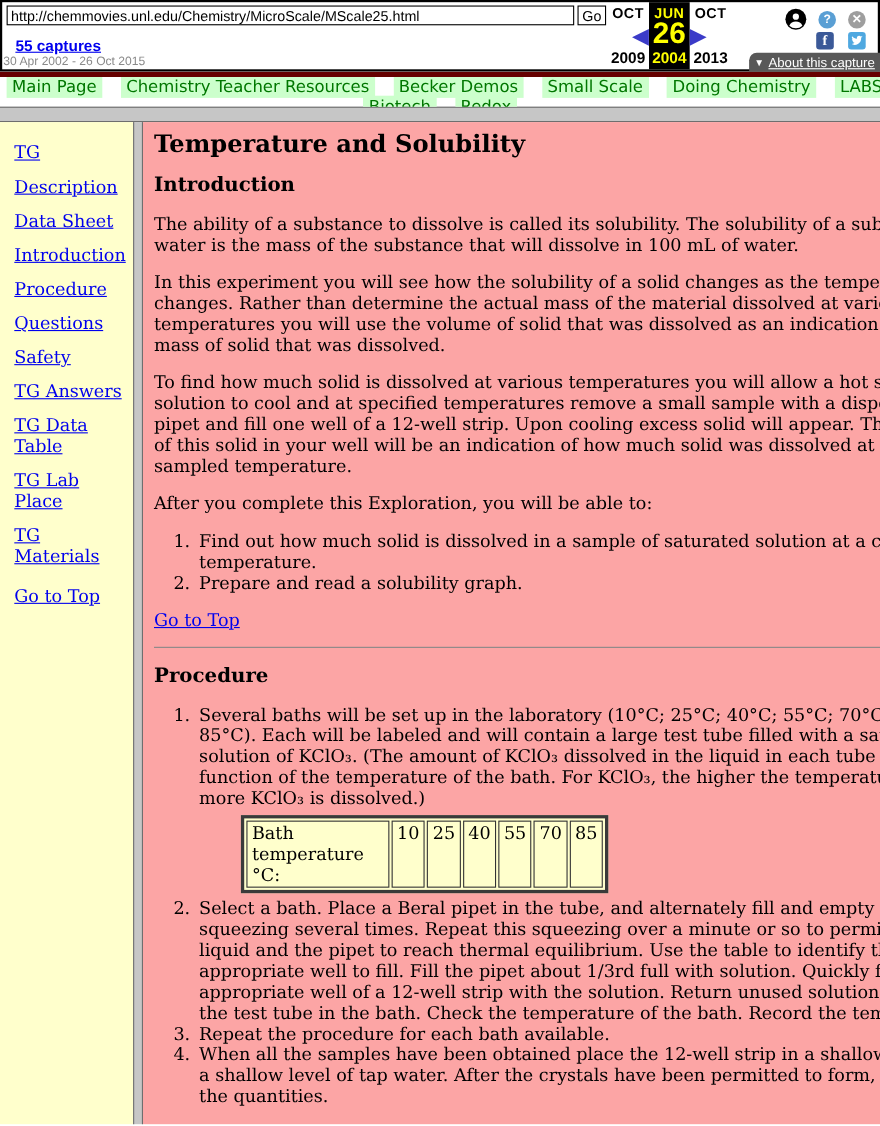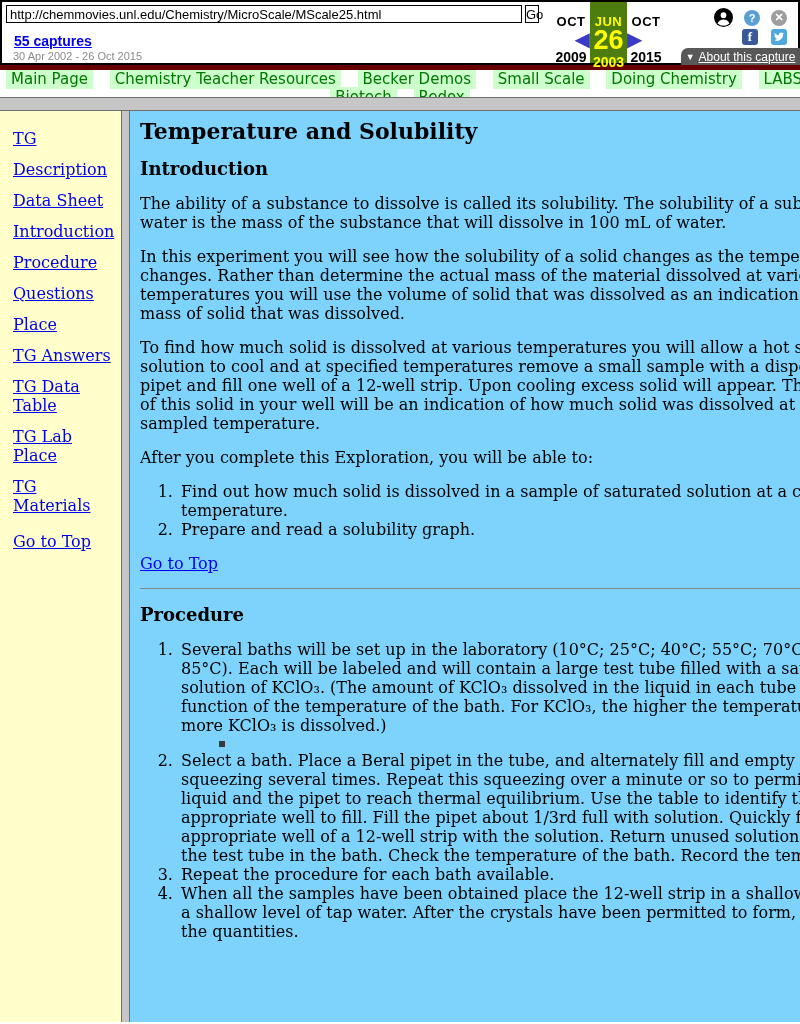--- a/index.html
+++ b/index.html
@@ -11,36 +11,36 @@
   .wb-toolbar{
     position:relative;height:61px;background:#ffffff;
     border:2px solid #000000;box-sizing:content-box;
   }
   .wb-url{
     position:absolute;left:4px;top:3px;width:508px;height:14px;
     border:1px solid #000;font:13px "Liberation Sans",sans-serif;padding:1px 3px;
     background:#fff;color:#000;
   }
   .wb-go{
-    position:absolute;left:523px;top:3px;width:14px;height:18px;
+    position:absolute;left:523px;top:3px;width:26px;height:18px;
     border:1px solid #000;background:#fff;font:13px "Liberation Sans",sans-serif;
     padding:0;cursor:pointer;
   }
   .wb-captures{
     position:absolute;left:12px;top:31px;
     font:bold 14px "Liberation Sans",sans-serif;color:#0000EE;text-decoration:underline;
   }
   .wb-range{
-    position:absolute;left:11px;top:48px;
+    position:absolute;left:1px;top:48px;
     font:11px "Liberation Sans",sans-serif;color:#8a8a8a;
   }
   .wb-datenav{position:absolute;left:550px;top:0;height:61px;display:flex;}
   .wb-col{width:38px;display:flex;flex-direction:column;align-items:center;}
-  .wb-col.cur{background:#4d7c0f;color:#FFFF00;width:37px;}
-  .wb-month{font:bold 13px "Liberation Sans",sans-serif;margin-top:12px;letter-spacing:.5px;}
+  .wb-col.cur{background:#000000;color:#FFFF00;width:37px;}
+  .wb-month{font:bold 13px "Liberation Sans",sans-serif;margin-top:2px;letter-spacing:.5px;}
   .wb-mid{flex:1;display:flex;align-items:center;width:100%;}
   .wb-arrow{font:20px "DejaVu Sans",sans-serif;color:#3b3bc8;line-height:1;cursor:pointer;}
   .wb-mid.right{justify-content:flex-end;}
   .wb-mid.left{justify-content:flex-start;}
   .wb-day{font:bold 27px "Liberation Sans",sans-serif;line-height:1;margin-top:-2px;}
   .wb-year{font:bold 14px "Liberation Sans",sans-serif;margin-bottom:3px;}
   .wb-col.cur .wb-year{color:#FFFF00;}
   .wb-icons-top{position:absolute;left:712px;top:6px;display:flex;gap:11px;align-items:center;}
   .wb-icons-bot{position:absolute;left:740px;top:27px;display:flex;gap:13px;align-items:center;}
   .icon-circle{width:16px;height:16px;border-radius:50%;display:flex;align-items:center;justify-content:center;
@@ -74,21 +74,21 @@
   .frames-row{display:flex;height:911px;}
   .vframe-border{width:7px;background:#c6c6c6;border-left:1px solid #6e6e6e;border-right:1px solid #6e6e6e;cursor:col-resize;}
   
   .sidebar{
     width:121px;background:#FFFFCC;overflow:hidden;
     font:16px "DejaVu Serif",serif;padding:6px 0 0 13px;box-sizing:border-box;
   }
   .sidebar a{display:block;color:#0000EE;text-decoration:underline;line-height:19px;width:100px;cursor:pointer;margin-top:12px;}
   .sidebar .gototop{margin-top:17px;}
   
-  .main-frame{flex:1;background:#7dd3fc;overflow:hidden;}
+  .main-frame{flex:1;background:#fca5a5;overflow:hidden;}
   .main-inner{width:745px;padding:2px 0 0 10px;font:16px "DejaVu Serif",serif;color:#000;line-height:19px;}
   .main-inner h1{font-size:22px;line-height:24px;margin:6px 0 13px 0;}
   .main-inner h2{font-size:18px;line-height:20px;margin:16px 0 10px 0;}
   .main-inner p{margin:15px 0;}
   .main-inner ol{margin:15px 0;padding-left:38px;}
   .main-inner li{padding-left:3px;}
   .main-inner a{color:#0000EE;text-decoration:underline;cursor:pointer;}
   .main-inner hr{border:none;border-top:1px solid #888;margin:15px 0 6px 0;}
   
   .well-table{
@@ -117,28 +117,28 @@
       <div class="wb-mid right">
         <span class="wb-arrow">◀</span>
       </div>
       <div class="wb-year">2009</div>
     </div>
     <div class="wb-col cur">
       <div class="wb-month">JUN</div>
       <div class="wb-mid" style="justify-content:center;">
         <span class="wb-day">26</span>
       </div>
-      <div class="wb-year">2003</div>
+      <div class="wb-year">2004</div>
     </div>
     <div class="wb-col">
       <div class="wb-month">OCT</div>
       <div class="wb-mid left">
         <span class="wb-arrow">▶</span>
       </div>
-      <div class="wb-year">2015</div>
+      <div class="wb-year">2013</div>
     </div>
   </div>
 
   <div class="wb-icons-top">
     <span class="icon-circle icon-person">
       <svg width="19" height="19" viewBox="0 0 24 24">
         <circle cx="12" cy="12" r="11" fill="#000"></circle>
         <circle cx="12" cy="9" r="3.6" fill="#fff"></circle>
         <path d="M4.5 19.5c1.2-3.6 4.2-5 7.5-5s6.3 1.4 7.5 5a11 11 0 0 1-15 0z" fill="#fff"></path>
       </svg>
@@ -181,21 +181,21 @@
 
 <div class="frames-row">
 
   <div class="sidebar">
     <a>TG</a>
     <a>Description</a>
     <a>Data Sheet</a>
     <a>Introduction</a>
     <a>Procedure</a>
     <a>Questions</a>
-    <a>Place</a>
+    <a>Safety</a>
     <a>TG Answers</a>
     <a>TG Data Table</a>
     <a>TG Lab Place</a>
     <a>TG Materials</a>
     <a class="gototop">Go to Top</a>
   </div>
 
   <div class="vframe-border"></div>
 
   <div class="main-frame">
@@ -211,20 +211,29 @@
         <li>Prepare and read a solubility graph.</li>
       </ol>
       <p><a>Go to Top</a></p>
       <hr>
       <h2>Procedure</h2>
       <ol>
         <li>
           <span>Several baths will be set up in the laboratory (10°C; 25°C; 40°C; 55°C; 70°C and 85°C). Each will be labeled and will contain a large test tube filled with a saturated solution of KClO₃. (The amount of KClO₃ dissolved in the liquid in each tube is a function of the temperature of the bath. For KClO₃, the higher the temperature, the more KClO₃ is dissolved.)</span>
           <table class="well-table">
             <tbody>
+                <tr>
+              <td class="label-cell">Bath temperature °C:</td>
+              <td class="num-cell">10</td>
+              <td class="num-cell">25</td>
+              <td class="num-cell">40</td>
+              <td class="num-cell">55</td>
+              <td class="num-cell">70</td>
+              <td class="num-cell">85</td>
+            </tr>
           </tbody>
             </table>
         </li>
         <li>Select a bath. Place a Beral pipet in the tube, and alternately fill and empty it with squeezing several times. Repeat this squeezing over a minute or so to permit the liquid and the pipet to reach thermal equilibrium. Use the table to identify the appropriate well to fill. Fill the pipet about 1/3rd full with solution. Quickly fill the appropriate well of a 12-well strip with the solution. Return unused solution back to the test tube in the bath. Check the temperature of the bath. Record the temperature.</li>
         <li>Repeat the procedure for each bath available.</li>
         <li>When all the samples have been obtained place the 12-well strip in a shallow pan with a shallow level of tap water. After the crystals have been permitted to form, record the quantities.</li>
       </ol>
     </div>
   </div>
 </div>

